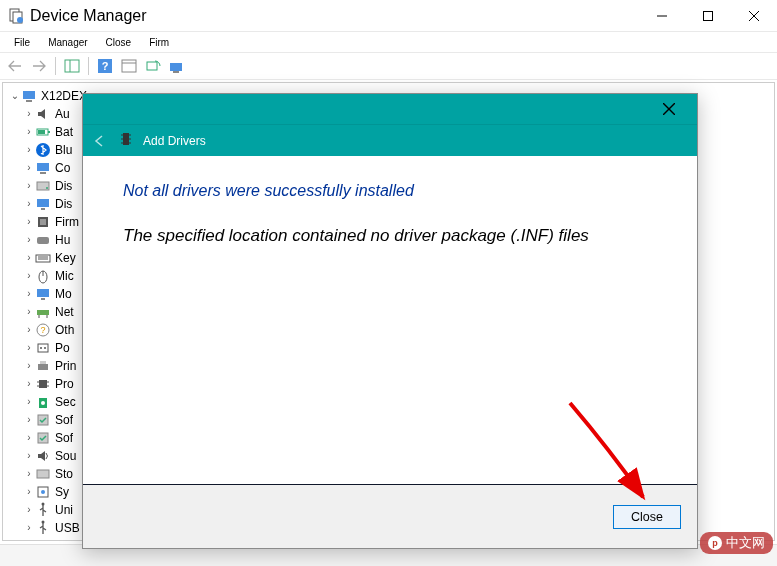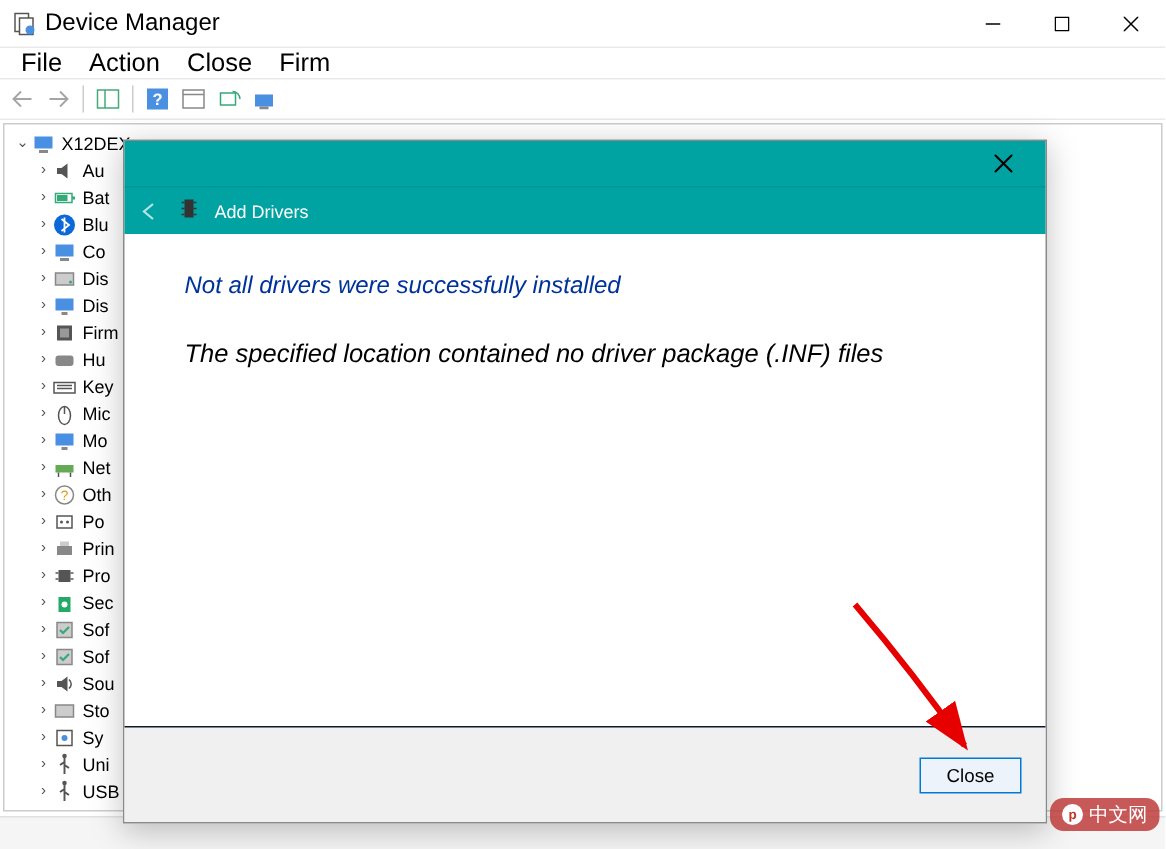--- a/index.html
+++ b/index.html
@@ -4,21 +4,21 @@
 <style>
 * { box-sizing: border-box; font-family: "Segoe UI", Tahoma, sans-serif; }
 body { margin: 0; width: 777px; height: 566px; background: #fff; overflow: hidden; position: relative; }
 
 .titlebar { height: 32px; display: flex; align-items: center; padding-left: 8px; border-bottom: 1px solid #e9e9e9; }
 .titlebar .app-icon { width: 16px; height: 16px; margin-right: 6px; }
 .titlebar .title { font-size: 16px; color: #000; flex: 1; }
 .win-controls { display: flex; }
 .win-btn { width: 46px; height: 32px; display: flex; align-items: center; justify-content: center; color: #444; }
 
-.menubar { height: 20px; display: flex; align-items: center; padding-left: 6px; font-size: 17px; gap: 2px; }
+.menubar { height: 20px; display: flex; align-items: center; padding-left: 6px; font-size: 10px; gap: 2px; }
 .menubar span { padding: 2px 8px; }
 
 .toolbar { height: 28px; display: flex; align-items: center; padding-left: 4px; border-top: 1px solid #e9e9e9; border-bottom: 1px solid #e9e9e9; gap: 2px; }
 .tool-sep { width: 1px; height: 18px; background: #ccc; margin: 0 3px; }
 .tool-btn { width: 22px; height: 22px; display: flex; align-items: center; justify-content: center; }
 .tool-btn.disabled { opacity: 0.35; }
 
 .client { position: absolute; top: 82px; left: 2px; right: 2px; bottom: 25px; border: 1px solid #ccc; overflow: hidden; }
 .tree { padding: 4px 0 0 6px; font-size: 12px; line-height: 18px; color: #000; }
 .tree-row { display: flex; align-items: center; height: 18px; }
@@ -72,21 +72,21 @@
         <svg width="10" height="10">
           <line x1="0" y1="0" x2="10" y2="10" stroke="#000"></line>
           <line x1="10" y1="0" x2="0" y2="10" stroke="#000"></line>
         </svg>
       </div>
   </div>
 </div>
 
 <div class="menubar">
   <span>File</span>
-  <span>Action</span>
+  <span>Manager</span>
   <span>Close</span>
   <span>Firm</span>
 </div>
 
 <div class="toolbar">
   <div class="tool-btn disabled">
       <svg width="16" height="14">
         <path d="M7 2 L2 7 L7 12 M2 7 H14" fill="none" stroke="#000" stroke-width="1.3"></path>
       </svg>
     </div>

